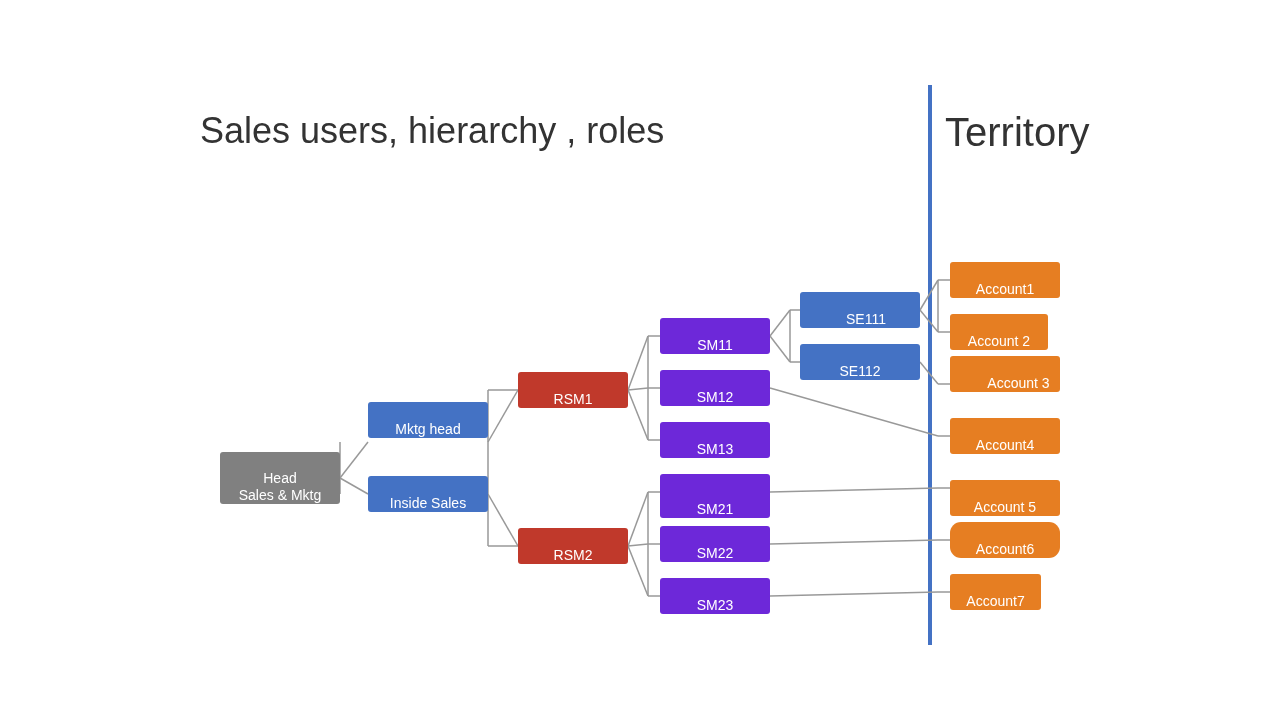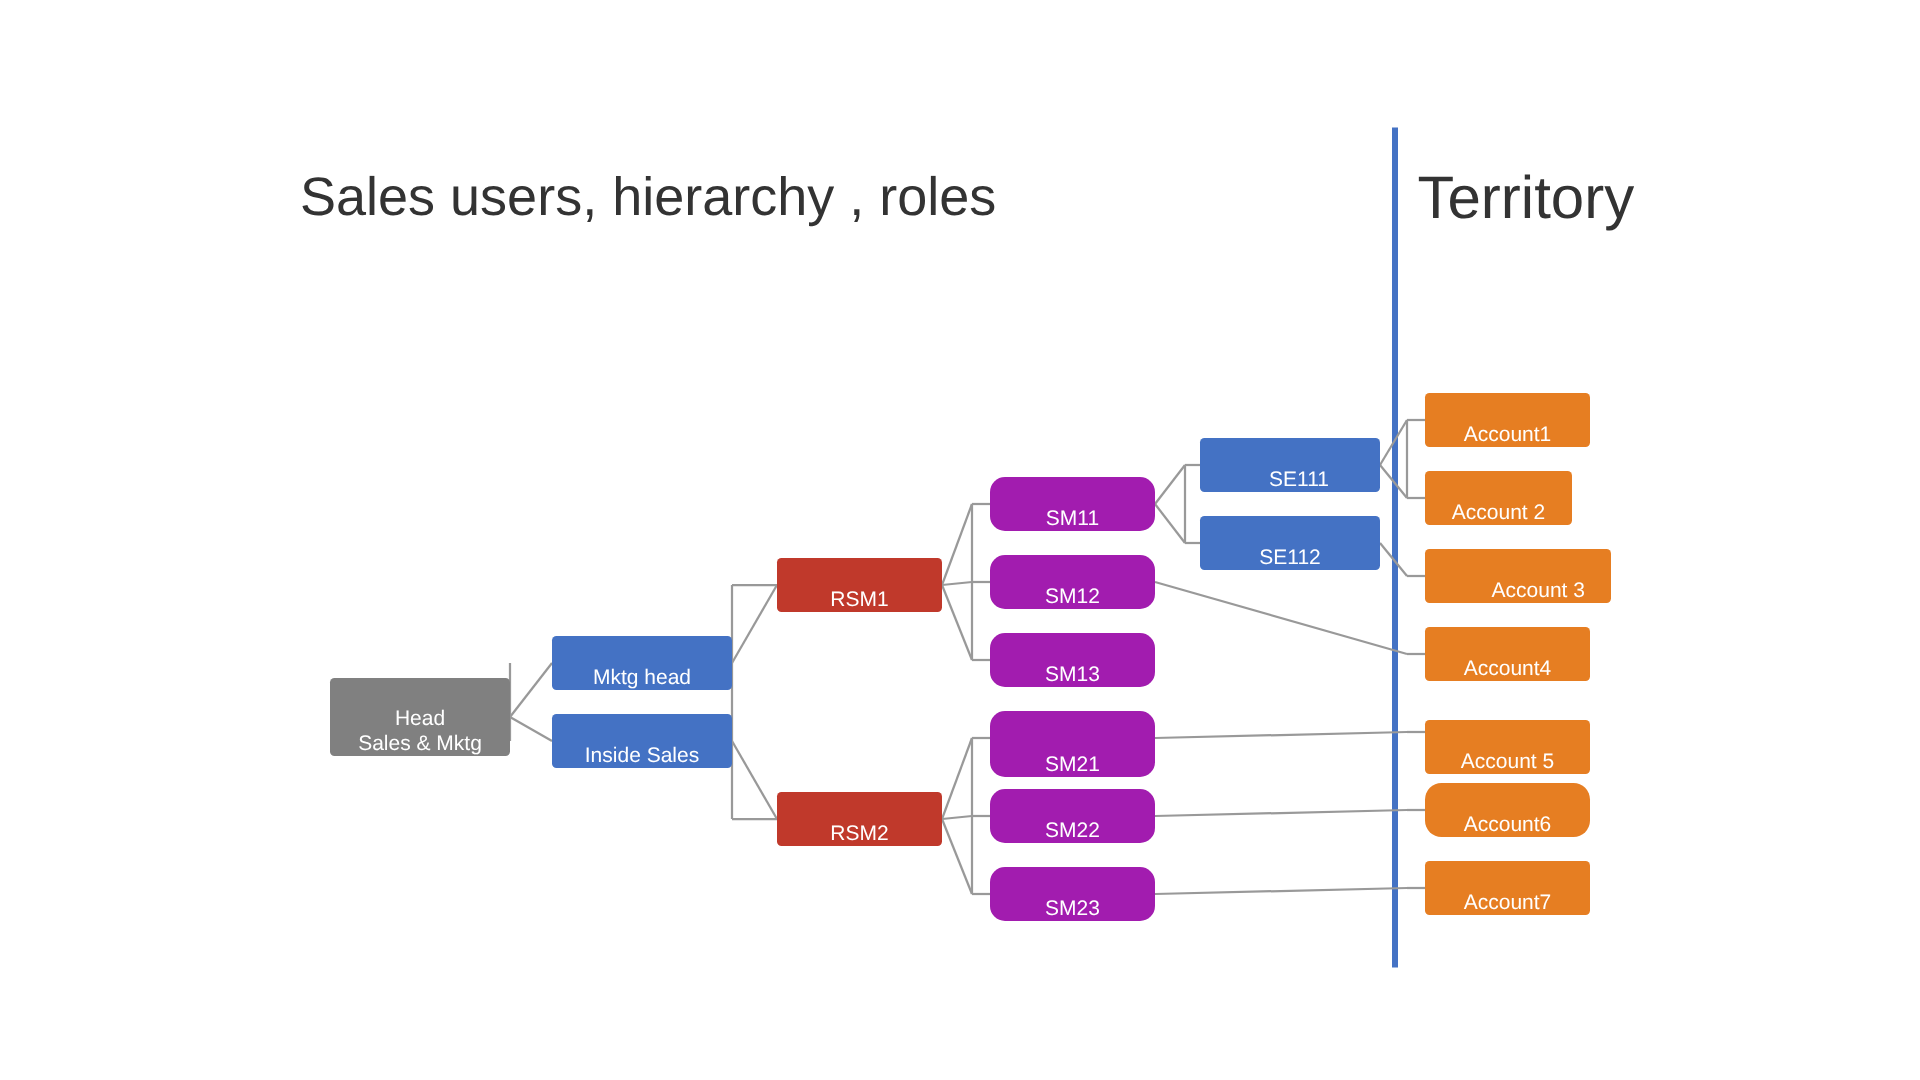--- a/index.html
+++ b/index.html
@@ -64,23 +64,22 @@
     }
     .node-blue-medium {
       background: #4472C4;
       color: #fff;
     }
     .node-red {
       background: #C0392B;
       color: #fff;
     }
     .node-green {
-      background: #a21caf;
-      color: #fff;
-      border-radius: 10px;
+      background: #6d28d9;
+      color: #fff;
     }
     .node-orange {
       background: #E67E22;
       color: #fff;
     }
 
     
     .connectors {
       position: absolute;
       top: 0;
@@ -161,21 +160,21 @@
   <line x1="938" y1="540" x2="950" y2="540"></line>
 
   <line x1="770" y1="596" x2="938" y2="592"></line>
   <line x1="938" y1="592" x2="950" y2="592"></line>
 </svg>
 
 <div class="node node-gray" style="left:220px; top:452px; width:120px; height:52px; line-height:1.2;">
   <span>Head<br>Sales &amp; Mktg</span>
 </div>
 
-<div class="node node-blue-light" style="left:368px; top:424px; width:120px; height:36px;">
+<div class="node node-blue-light" style="left:368px; top:402px; width:120px; height:36px;">
   <span>Mktg head</span>
 </div>
 
 <div class="node node-blue-light" style="left:368px; top:476px; width:120px; height:36px;">
   <span>Inside Sales</span>
 </div>
 
 <div class="node node-red" style="left:518px; top:372px; width:110px; height:36px;">
   <span>RSM1</span>
 </div>
@@ -217,31 +216,31 @@
 </div>
 
 <div class="node node-orange" style="left:950px; top:262px; width:110px; height:36px;">
   <span>Account1</span>
 </div>
 
 <div class="node node-orange" style="left:950px; top:314px; width:98px; height:36px;">
   <span>Account 2</span>
 </div>
 
-<div class="node node-orange" style="left:950px; top:366px; width:124px; height:36px;padding-left:27px;">
+<div class="node node-orange" style="left:950px; top:356px; width:110px; height:36px;padding-left:27px;">
   <span>Account 3</span>
 </div>
 
 <div class="node node-orange" style="left:950px; top:418px; width:110px; height:36px;">
   <span>Account4</span>
 </div>
 
 <div class="node node-orange" style="left:950px; top:480px; width:110px; height:36px;">
   <span>Account 5</span>
 </div>
 
 <div class="node node-orange" style="left:950px; top:522px; width:110px; height:36px;border-radius:11px;">
   <span>Account6</span>
 </div>
 
-<div class="node node-orange" style="left:950px; top:574px; width:110px; height:36px;">
+<div class="node node-orange" style="left:950px; top:574px; width:91px; height:36px;">
   <span>Account7</span>
 </div>
 
 </body></html>

